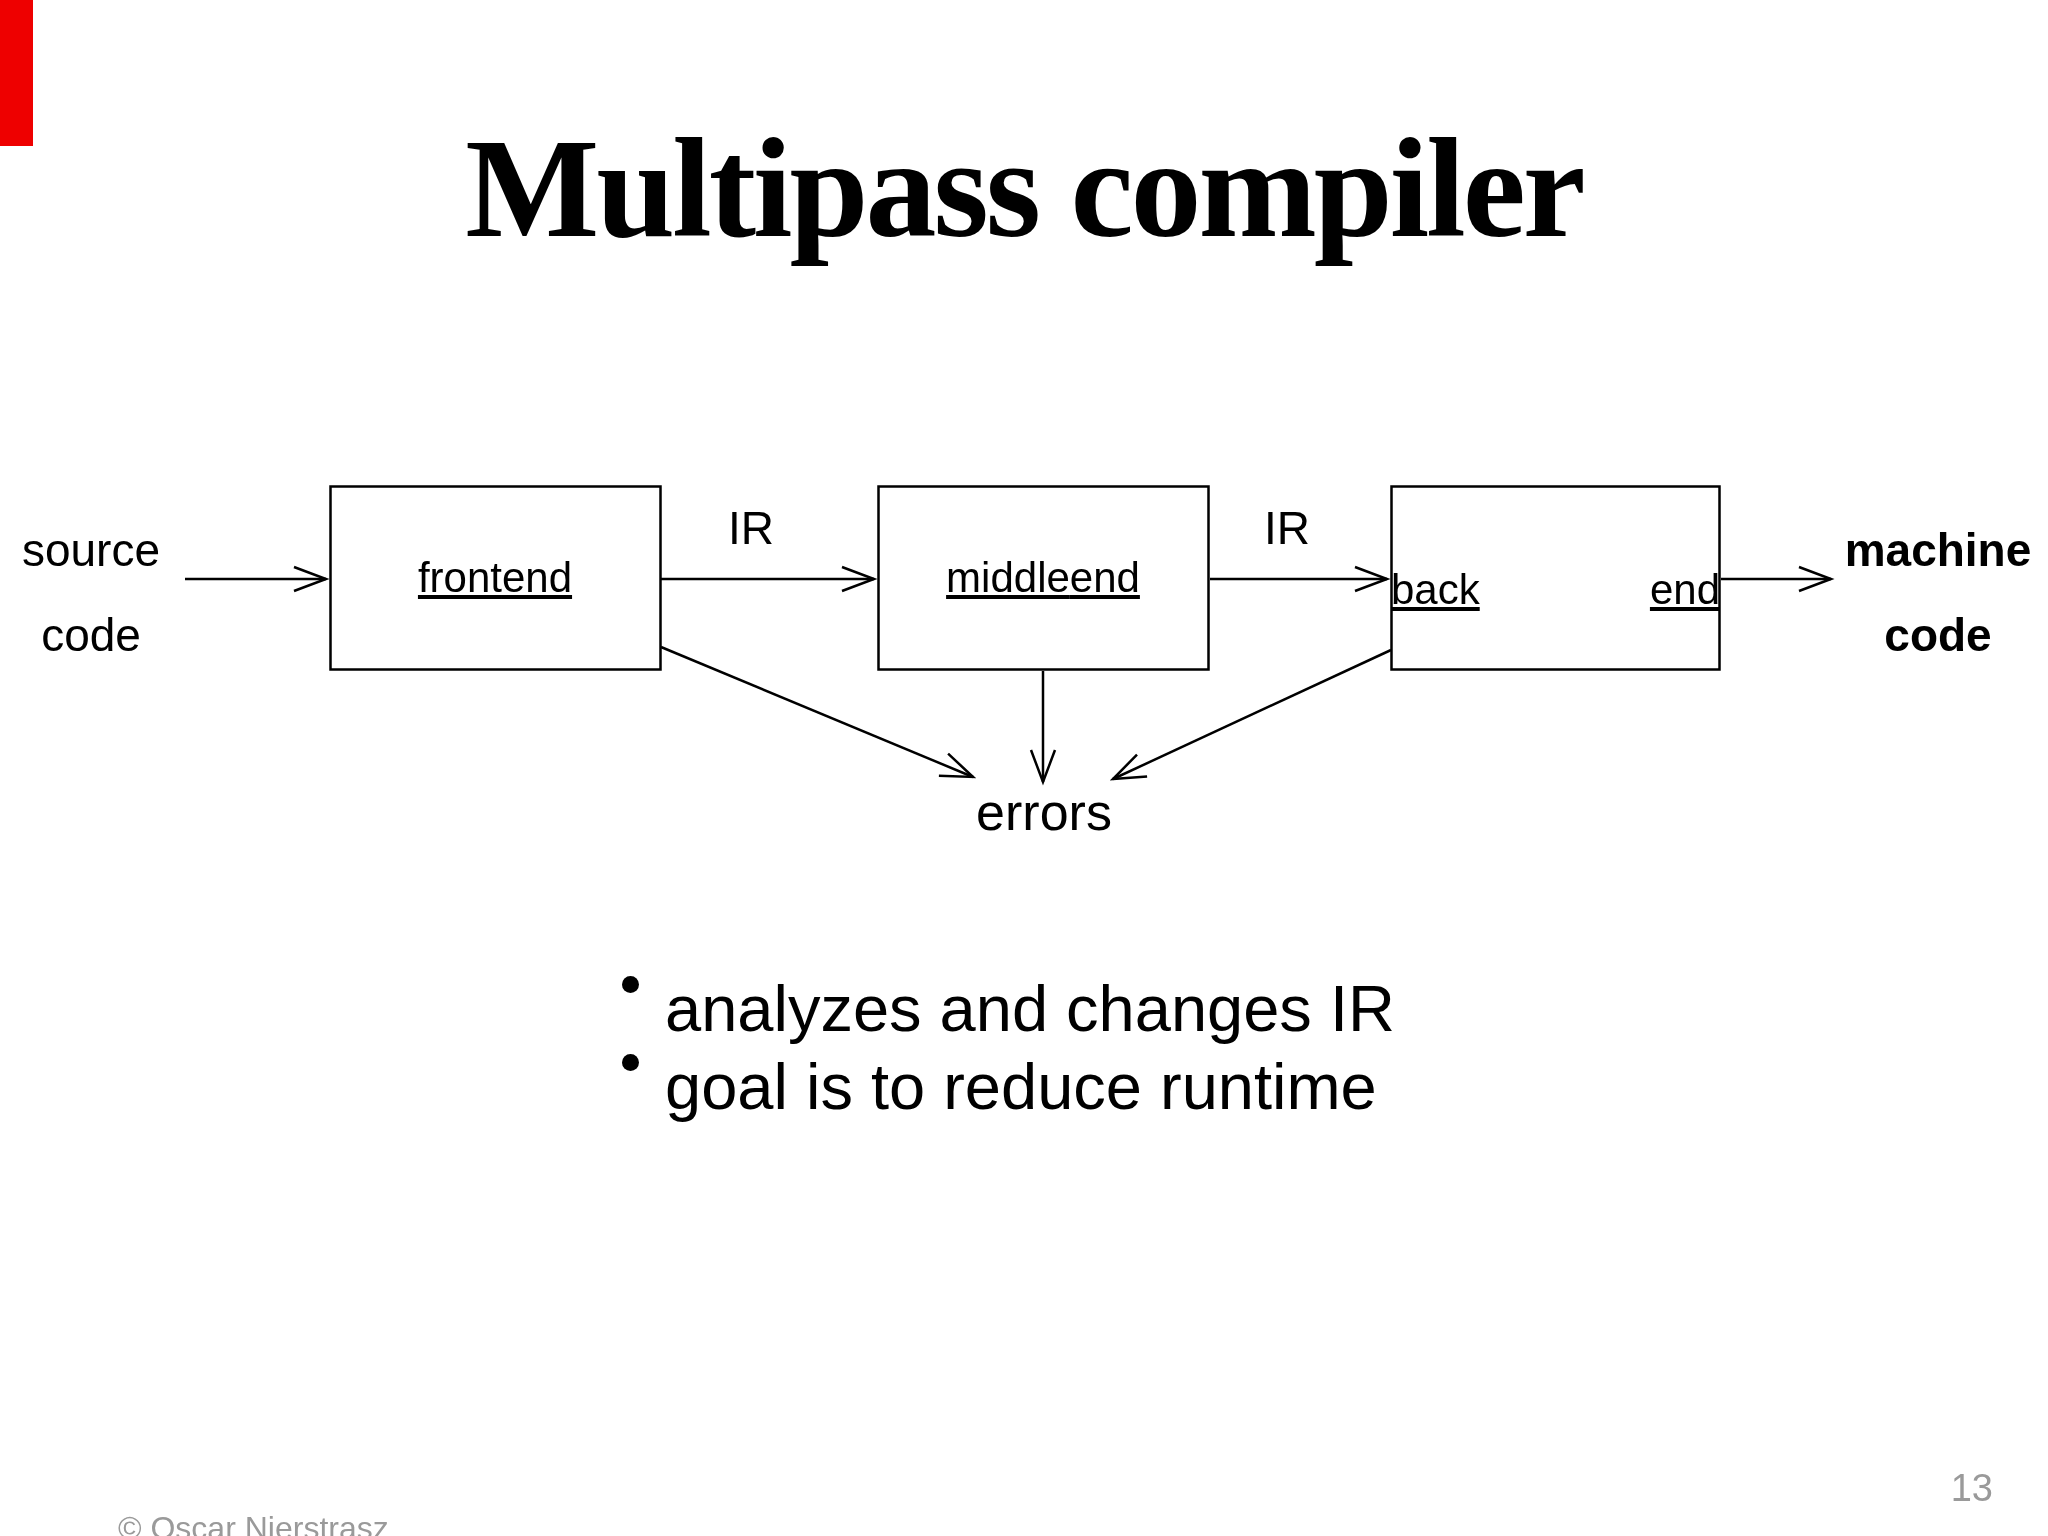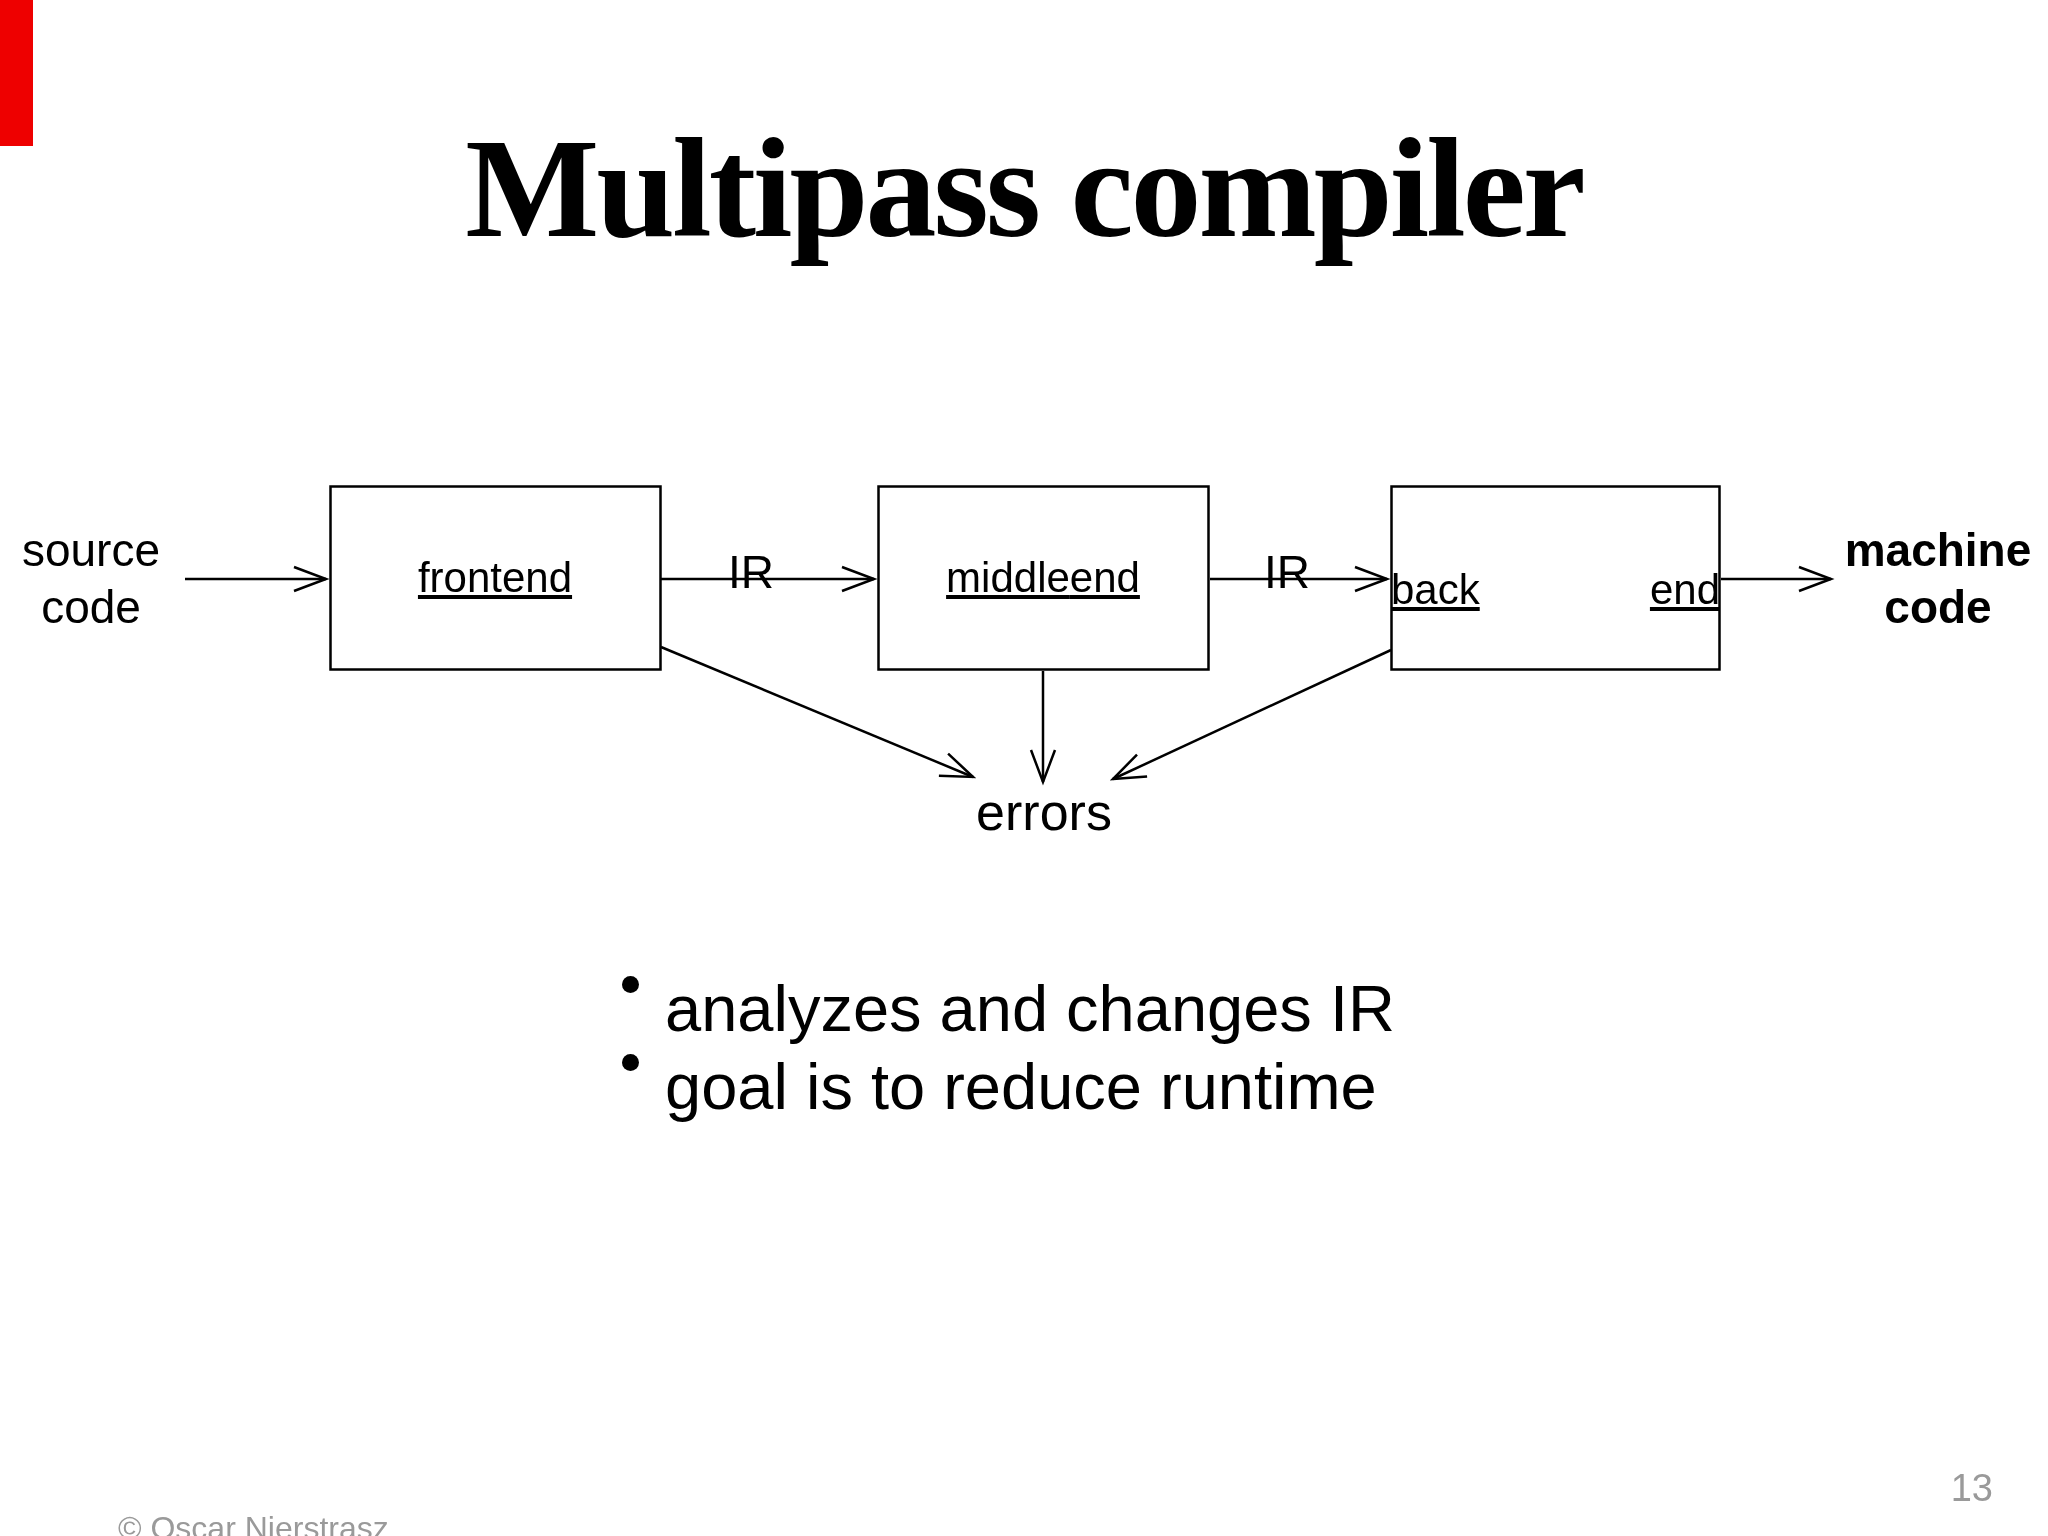--- a/index.html
+++ b/index.html
@@ -38,27 +38,27 @@
     font-size: 42px; line-height: 57px;
     text-align: center;
     text-decoration: underline;
   }
   .node-front  { left: 330px;  top: 486px; width: 330px; height: 183px; }
   .node-middle { left: 878px;  top: 486px; width: 330px; height: 183px; }
   .node-back   { left: 1391px; top: 498px; width: 329px; height: 183px; justify-content: space-between; }
 
   .io-label {
     display: flex; flex-direction: column; align-items: center;
-    font-size: 46px; line-height: 57px; text-align: center;
+    font-size: 46px; line-height: 57px; text-align: center; gap: 28px;
   }
   .io-source  { left: 1px;    top: 522px; width: 180px; }
   .io-machine { left: 1838px; top: 522px; width: 200px; font-weight: bold; }
 
   .edge-label {
-    font-size: 46px; line-height: 50px; text-align: center; width: 100px; margin-top: 44px;
+    font-size: 46px; line-height: 50px; text-align: center; width: 100px;
   }
   .edge-ir1 { left: 701px;  top: 503px; }
   .edge-ir2 { left: 1237px; top: 503px; }
 
   .errors-label {
     left: 944px; top: 784px; width: 200px;
     font-size: 52px; line-height: 56px; text-align: center;
   }
 
   .bullets { left: 622px; top: 970px; }

